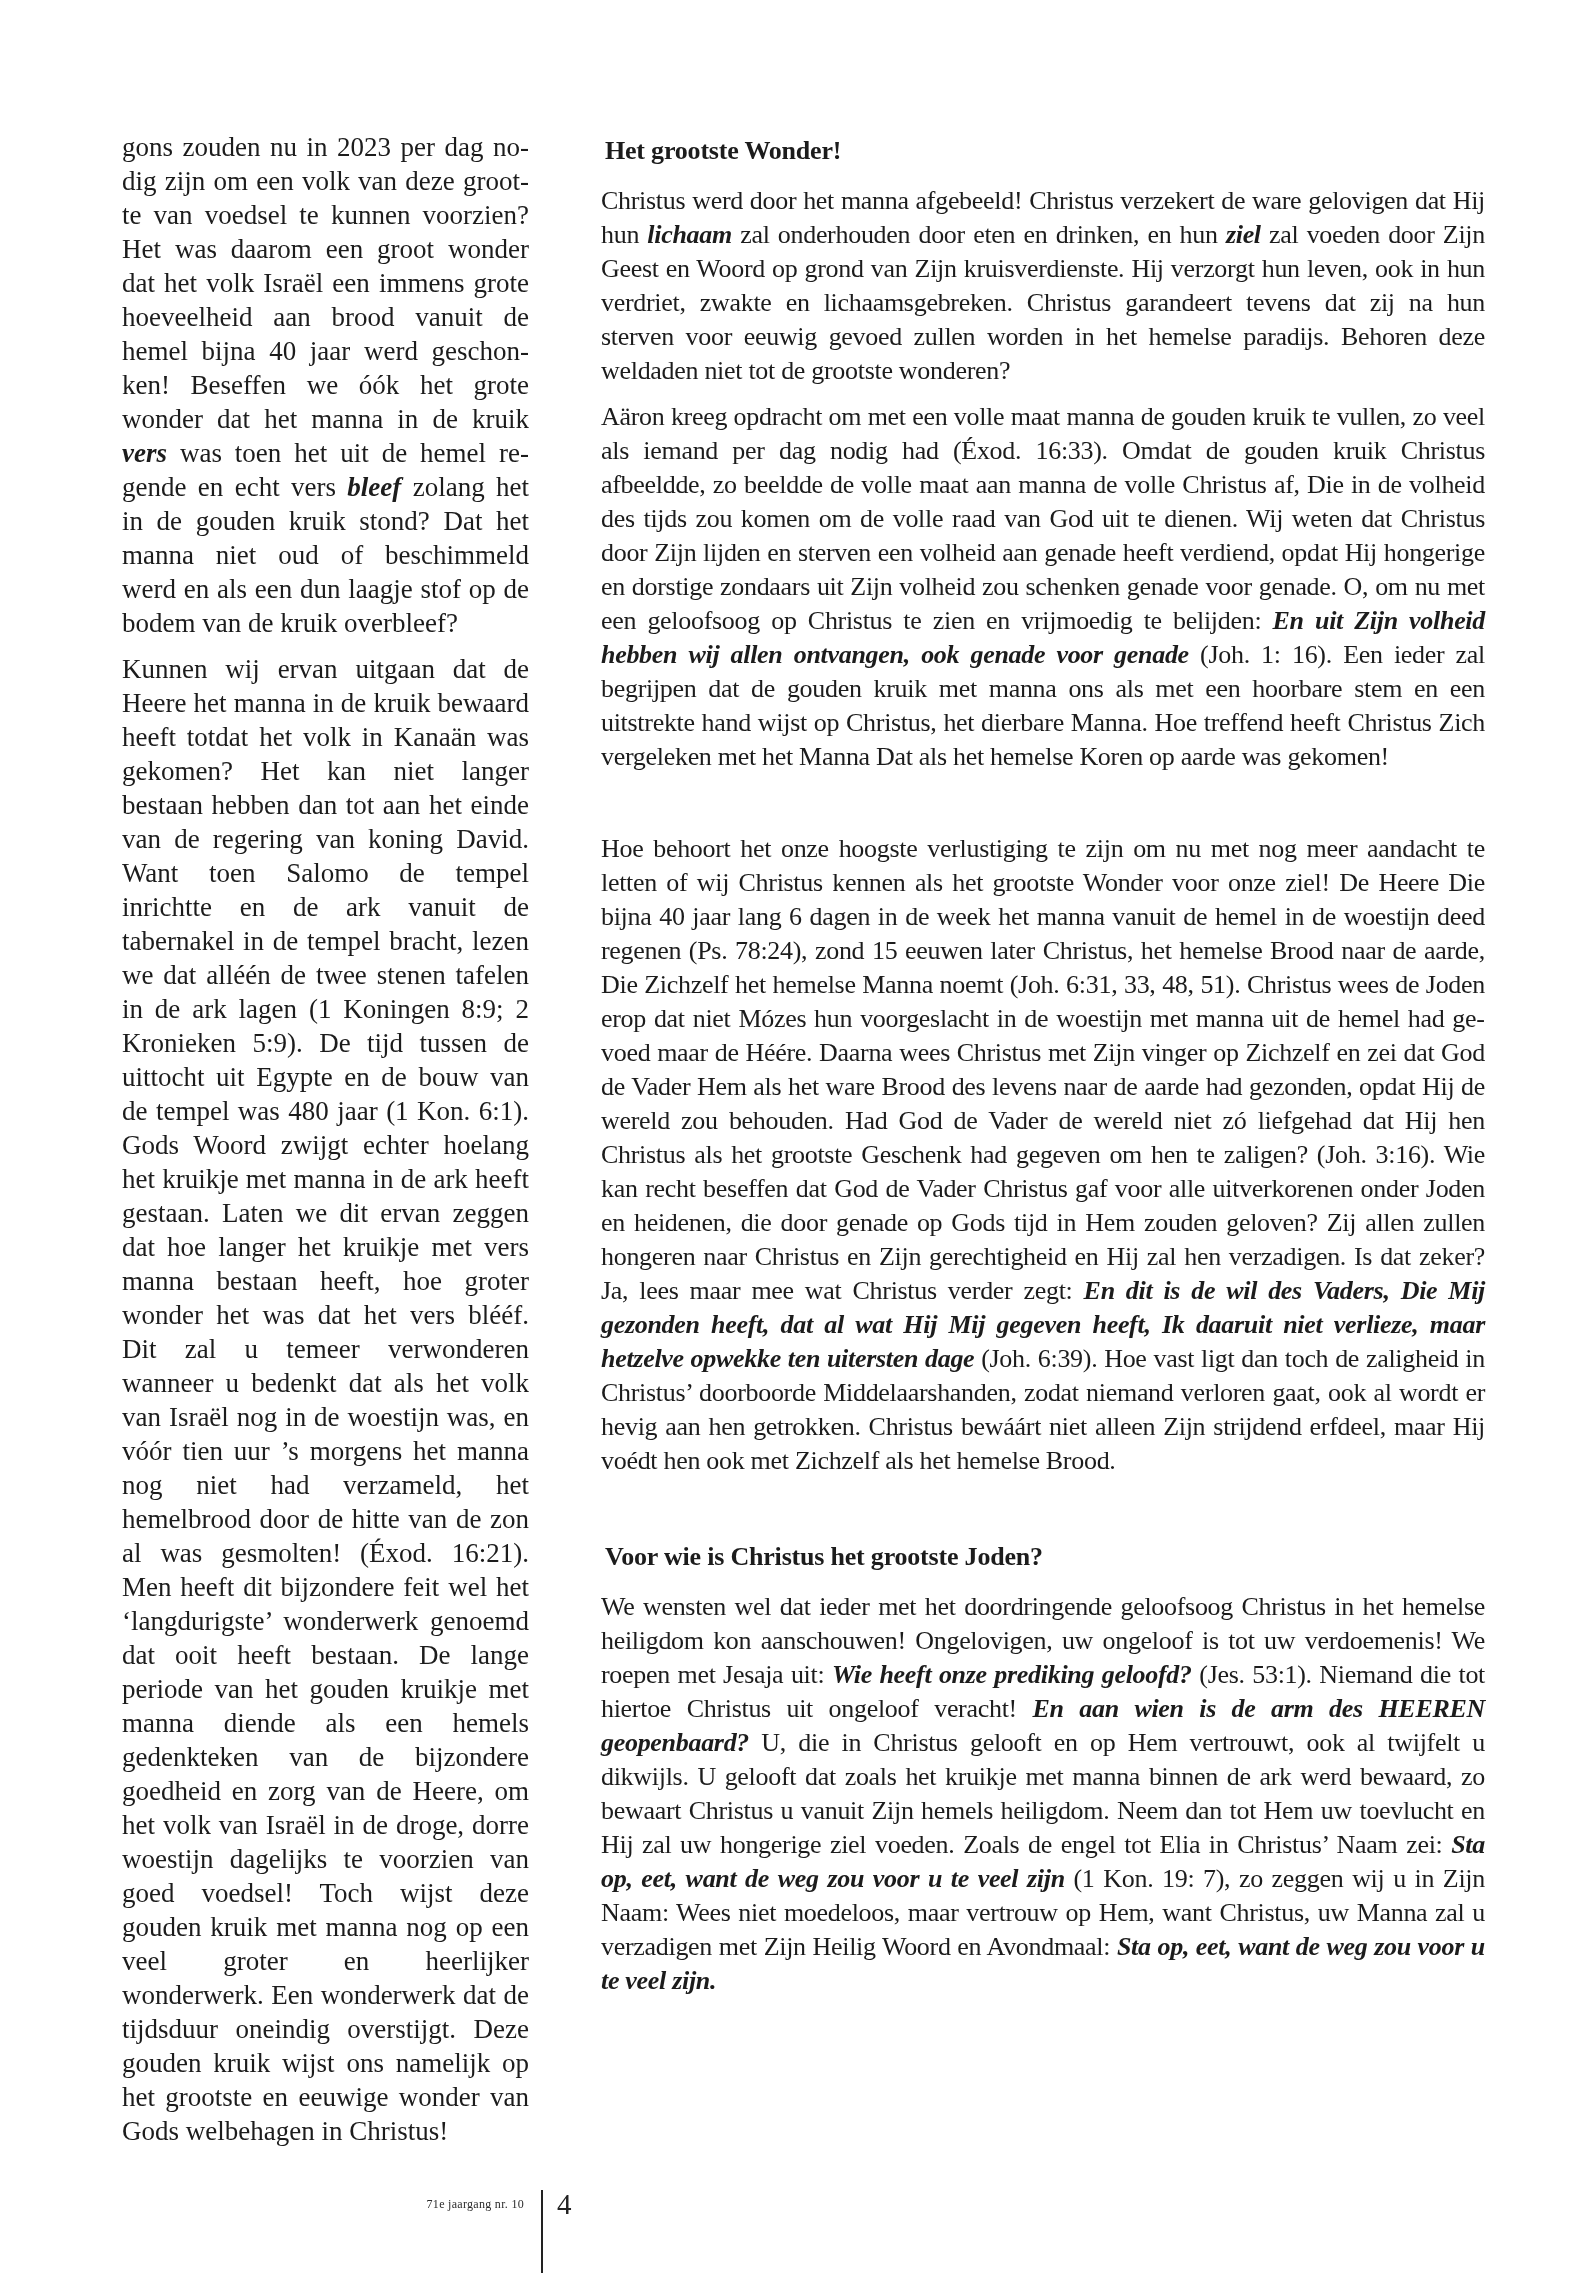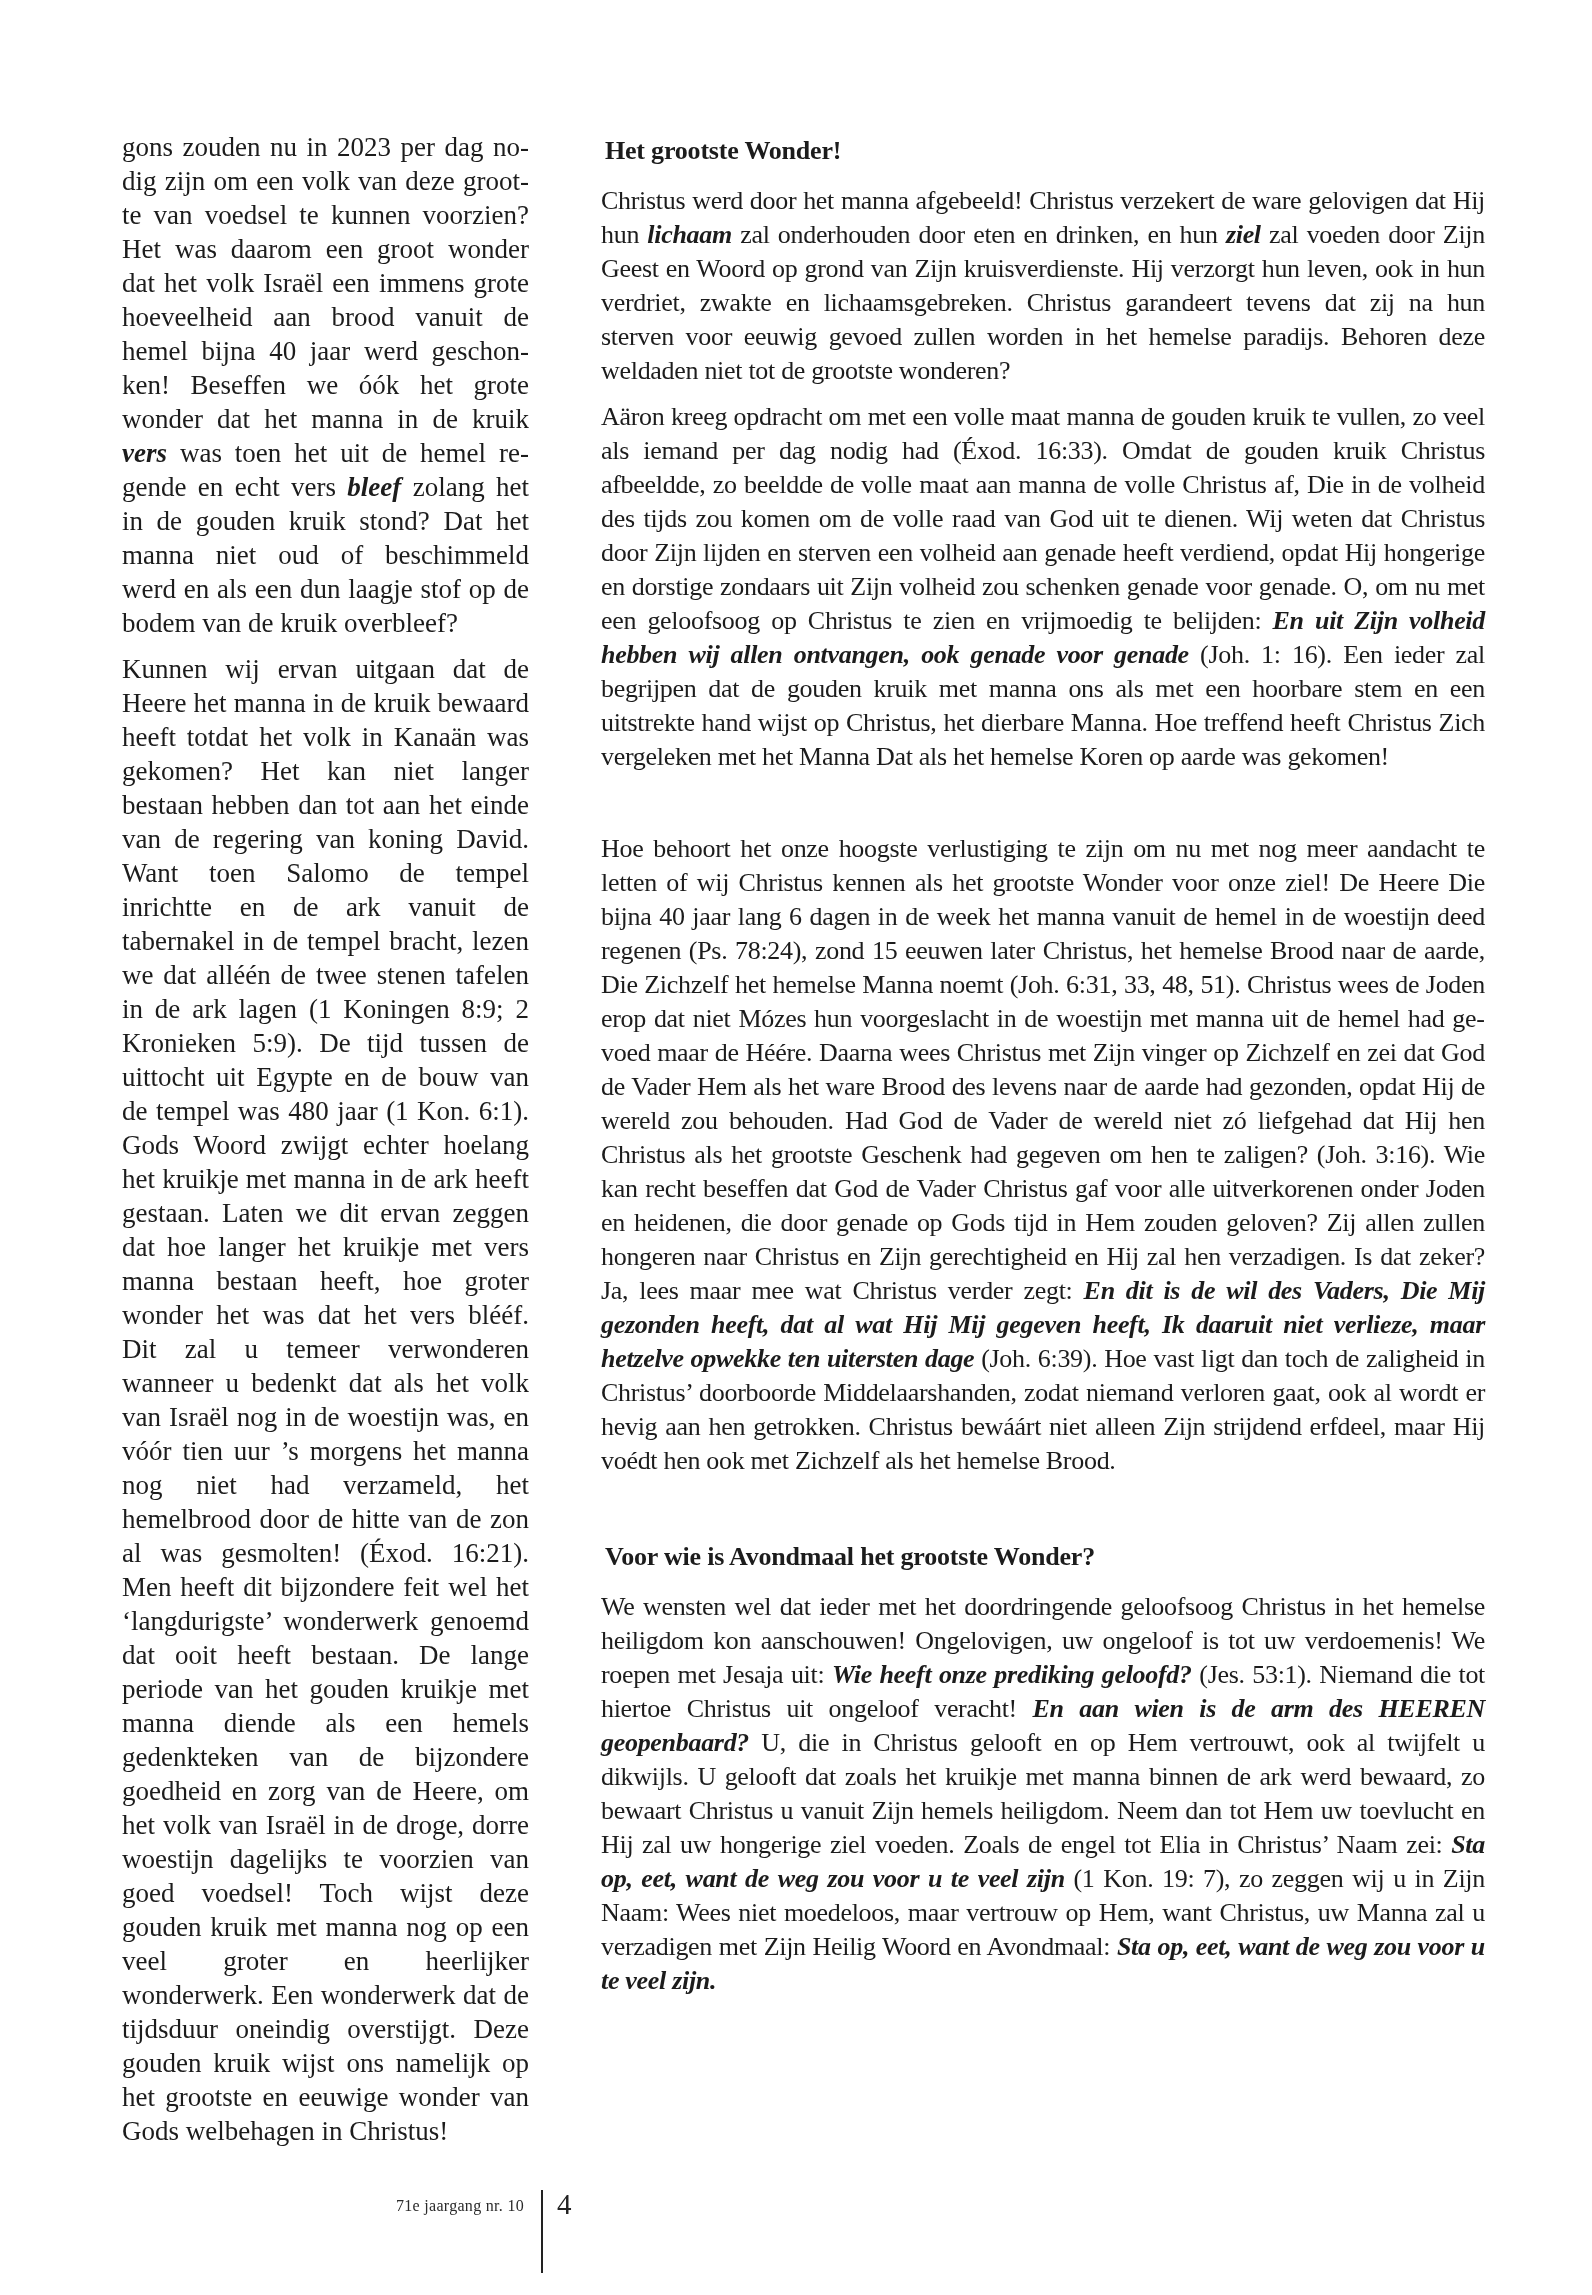--- a/index.html
+++ b/index.html
@@ -7,40 +7,40 @@
          font-family: "Liberation Serif", "DejaVu Serif", serif; color: #1c1c1c; }
   .col { position: absolute; top: 118px; font-size: 27px; line-height: 34px;
          text-align: justify; hyphens: manual; }
   .col-left { left: 110px; width: 431px; }
   .col-right { left: 589px; width: 908px; font-size: 26px; letter-spacing: -0.3px; word-spacing: 0px; }
   .col p { margin: 12px; }
   .col .gap { height: 34px; }
   .col h2 { font-size: 26px; font-weight: bold; margin: 16px; line-height: 34px; letter-spacing: -0.2px; }
   .col em { font-style: italic; font-weight: bold; }
   .footer { position: absolute; top: 2188px; left: 0; width: 1592px; height: 86px; }
-  .footer-label { position: absolute; right: calc(1592px - 524px); top: 8.6px; font-size: 16px; letter-spacing: 0.3px; white-space: nowrap; color: #2a2a2a; }
+  .footer-label { position: absolute; right: calc(1592px - 524px); top: 8.6px; font-size: 12px; letter-spacing: 0.3px; white-space: nowrap; color: #2a2a2a; }
   .footer-divider { position: absolute; left: 541px; top: 1.7px; width: 1.7px; height: 83px; background: #222; }
   .footer-page { position: absolute; left: 557px; top: 0px; font-size: 29px; color: #222; }
 </style>
 </head>
 <body>
 
 <div class="col col-left">
   <p><span>gons zouden nu in 2023 per dag no­dig zijn om een volk van deze groot­te van voedsel te kunnen voorzien? Het was daarom een groot wonder dat het volk Israël een immens gro­te hoeveelheid aan brood vanuit de hemel bijna 40 jaar werd geschon­ken! Beseffen we óók het grote wonder dat het manna in de kruik </span><em>vers</em><span> was toen het uit de hemel re­gende en echt vers </span><em>bleef</em><span> zolang het in de gouden kruik stond? Dat het manna niet oud of beschimmeld werd en als een dun laagje stof op de bodem van de kruik overbleef?</span></p>
   <p><span>Kunnen wij ervan uitgaan dat de Heere het manna in de kruik be­waard heeft totdat het volk in Ka­naän was gekomen? Het kan niet langer bestaan hebben dan tot aan het einde van de regering van ko­ning David. Want toen Salomo de tempel inrichtte en de ark vanuit de tabernakel in de tempel bracht, le­zen we dat alléén de twee stenen ta­felen in de ark lagen (1 Koningen 8:9; 2 Kronieken 5:9). De tijd tussen de uittocht uit Egypte en de bouw van de tempel was 480 jaar (1 Kon. 6:1). Gods Woord zwijgt echter hoelang het kruikje met manna in de ark heeft gestaan. Laten we dit ervan zeggen dat hoe langer het kruikje met vers manna bestaan heeft, hoe groter wonder het was dat het vers blééf. Dit zal u temeer verwonde­ren wanneer u bedenkt dat als het volk van Israël nog in de woestijn was, en vóór tien uur ’s morgens het manna nog niet had verzameld, het hemelbrood door de hitte van de zon al was gesmolten! (Éxod. 16:21). Men heeft dit bijzondere feit wel het ‘lang­durigste’ wonderwerk genoemd dat ooit heeft bestaan. De lange periode van het gouden kruikje met manna diende als een hemels gedenkteken van de bijzondere goedheid en zorg van de Heere, om het volk van Israël in de droge, dorre woestijn dagelijks te voorzien van goed voedsel! Toch wijst deze gouden kruik met manna nog op een veel groter en heerlijker wonderwerk. Een wonderwerk dat de tijdsduur oneindig overstijgt. Deze gouden kruik wijst ons na­melijk op het grootste en eeuwige wonder van Gods welbehagen in Christus!</span></p>
 </div>
 
 <div class="col col-right">
   <h2>Het grootste Wonder!</h2>
   <p><span>Christus werd door het manna afgebeeld! Christus verzekert de ware ge­lovigen dat Hij hun </span><em>lichaam</em><span> zal onderhouden door eten en drinken, en hun </span><em>ziel</em><span> zal voeden door Zijn Geest en Woord op grond van Zijn kruisverdien­ste. Hij verzorgt hun leven, ook in hun verdriet, zwakte en lichaamsgebre­ken. Christus garandeert tevens dat zij na hun sterven voor eeuwig gevoed zullen worden in het hemelse paradijs. Behoren deze weldaden niet tot de grootste wonderen?</span></p>
   <p><span>Aäron kreeg opdracht om met een volle maat manna de gouden kruik te vullen, zo veel als iemand per dag nodig had (Éxod. 16:33). Omdat de gou­den kruik Christus afbeeldde, zo beeldde de volle maat aan manna de volle Christus af, Die in de volheid des tijds zou komen om de volle raad van God uit te dienen. Wij weten dat Christus door Zijn lijden en sterven een volheid aan genade heeft verdiend, opdat Hij hongerige en dorstige zon­daars uit Zijn volheid zou schenken genade voor genade. O, om nu met een geloofsoog op Christus te zien en vrijmoedig te belijden: </span><em>En uit Zijn volheid hebben wij allen ontvangen, ook genade voor genade</em><span> (Joh. 1: 16). Een ieder zal begrijpen dat de gouden kruik met manna ons als met een hoorbare stem en een uitstrekte hand wijst op Christus, het dierbare Manna. Hoe treffend heeft Christus Zich vergeleken met het Manna Dat als het hemelse Koren op aarde was gekomen!</span></p>
   <div class="gap"></div>
   <p><span>Hoe behoort het onze hoogste verlustiging te zijn om nu met nog meer aandacht te letten of wij Christus kennen als het grootste Wonder voor onze ziel! De Heere Die bijna 40 jaar lang 6 dagen in de week het manna vanuit de hemel in de woestijn deed regenen (Ps. 78:24), zond 15 eeuwen later Christus, het hemelse Brood naar de aarde, Die Zichzelf het hemelse Manna noemt (Joh. 6:31, 33, 48, 51). Christus wees de Joden erop dat niet Mózes hun voorgeslacht in de woestijn met manna uit de hemel had ge­voed maar de Héére. Daarna wees Christus met Zijn vinger op Zichzelf en zei dat God de Vader Hem als het ware Brood des levens naar de aarde had gezonden, opdat Hij de wereld zou behouden. Had God de Vader de wereld niet zó liefgehad dat Hij hen Christus als het grootste Geschenk had gegeven om hen te zaligen? (Joh. 3:16). Wie kan recht beseffen dat God de Vader Christus gaf voor alle uitverkorenen onder Joden en heidenen, die door genade op Gods tijd in Hem zouden geloven? Zij allen zullen honge­ren naar Christus en Zijn gerechtigheid en Hij zal hen verzadigen. Is dat zeker? Ja, lees maar mee wat Christus verder zegt: </span><em>En dit is de wil des Vaders, Die Mij gezonden heeft, dat al wat Hij Mij gegeven heeft, Ik daaruit niet verlieze, maar hetzelve opwekke ten uitersten dage</em><span> (Joh. 6:39). Hoe vast ligt dan toch de zaligheid in Christus’ doorboorde Middelaarshanden, zodat niemand ver­loren gaat, ook al wordt er hevig aan hen getrokken. Christus bewáárt niet alleen Zijn strijdend erfdeel, maar Hij voédt hen ook met Zichzelf als het hemelse Brood.</span></p>
   <div class="gap"></div>
-  <h2>Voor wie is Avondmaal het grootste Wonder?</h2>
+  <h2>Voor wie is Christus het grootste Joden?</h2>
   <p><span>We wensten wel dat ieder met het doordringende geloofsoog Christus in het hemelse heiligdom kon aanschouwen! Ongelovigen, uw ongeloof is tot uw verdoemenis! We roepen met Jesaja uit: </span><em>Wie heeft onze prediking geloofd?</em><span> (Jes. 53:1). Niemand die tot hiertoe Christus uit ongeloof veracht! </span><em>En aan wien is de arm des HEEREN geopenbaard?</em><span> U, die in Christus gelooft en op Hem vertrouwt, ook al twijfelt u dikwijls. U gelooft dat zoals het kruikje met manna binnen de ark werd bewaard, zo bewaart Christus u vanuit Zijn hemels heiligdom. Neem dan tot Hem uw toevlucht en Hij zal uw hongerige ziel voeden. Zoals de engel tot Elia in Christus’ Naam zei: </span><em>Sta op, eet, want de weg zou voor u te veel zijn</em><span> (1 Kon. 19: 7), zo zeggen wij u in Zijn Naam: Wees niet moedeloos, maar vertrouw op Hem, want Christus, uw Manna zal u verzadigen met Zijn Heilig Woord en Avondmaal: </span><em>Sta op, eet, want de weg zou voor u te veel zijn.</em></p>
 </div>
 
 <div class="footer">
   <span class="footer-label">71e jaargang  nr. 10</span>
   <div class="footer-divider"></div>
   <span class="footer-page">4</span>
 </div>
 
 

